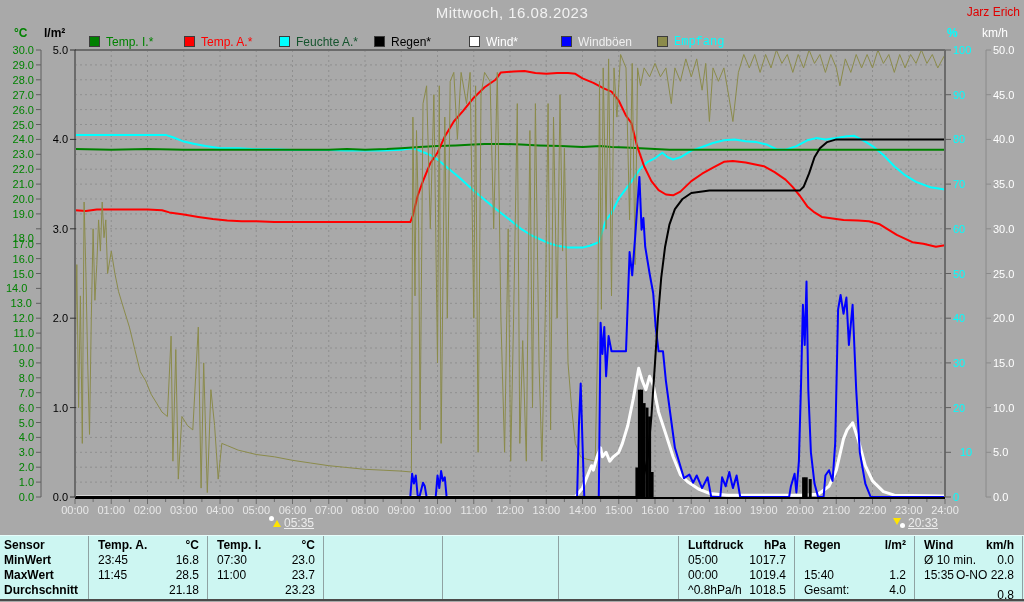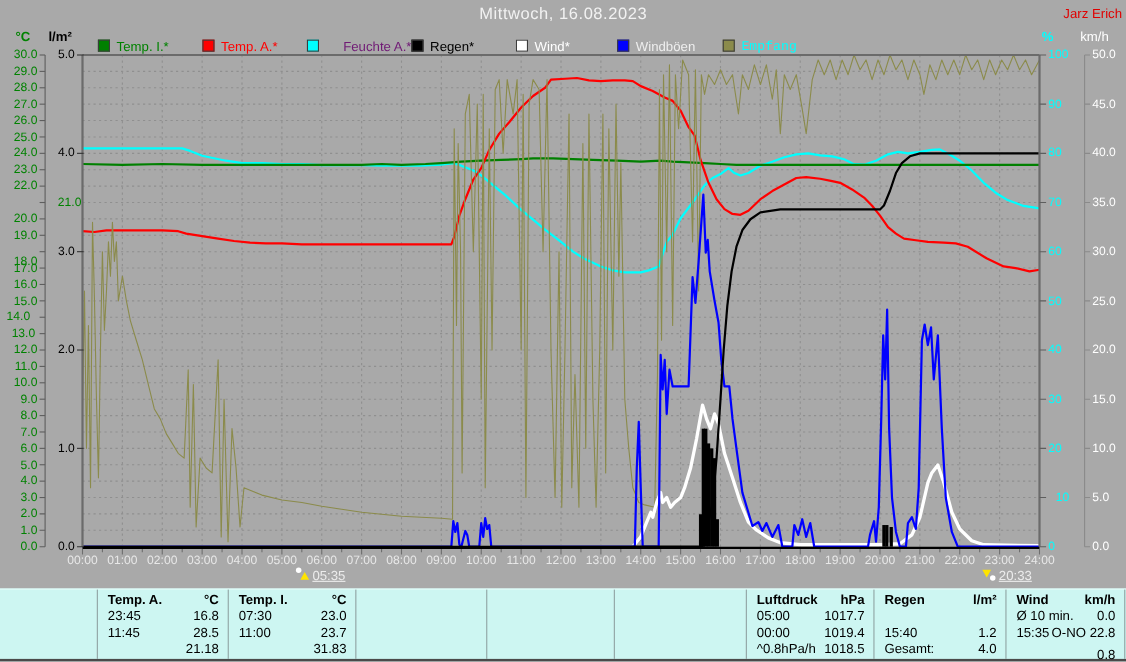--- a/index.html
+++ b/index.html
@@ -43,21 +43,21 @@
     <div class="legend-item" style="left: 89px;">
       <span class="legend-swatch" style="background: rgb(0, 128, 0);"></span>
       <span style="color: rgb(0, 130, 0);">Temp. I.*</span>
     </div>
     <div class="legend-item" style="left: 184px;">
       <span class="legend-swatch" style="background: rgb(255, 0, 0);"></span>
       <span style="color: rgb(255, 0, 0);">Temp. A.*</span>
     </div>
     <div class="legend-item" style="left: 279px;">
       <span class="legend-swatch" style="background: rgb(0, 255, 255);"></span>
-      <span style="color: #701a75; margin-left: 16px;">Feuchte A.*</span>
+      <span style="color: #14532d;">Feuchte A.*</span>
     </div>
     <div class="legend-item" style="left: 374px;">
       <span class="legend-swatch" style="background: rgb(0, 0, 0);"></span>
       <span style="color: rgb(0, 0, 0);">Regen*</span>
     </div>
     <div class="legend-item" style="left: 469px;">
       <span class="legend-swatch" style="background: rgb(255, 255, 255);"></span>
       <span style="color: rgb(255, 255, 255);">Wind*</span>
     </div>
     <div class="legend-item" style="left: 561px;">
@@ -278,21 +278,21 @@
     <div class="abs axis-label" style="left: 6px; top: 328.1px; width: 28px; text-align: right; color: rgb(0, 130, 0);">11.0</div>
     <div class="abs axis-label" style="left: 6px; top: 313.2px; width: 28px; text-align: right; color: rgb(0, 130, 0);">12.0</div>
     <div class="abs axis-label" style="left: 4px; top: 298.3px; width: 28px; text-align: right; color: rgb(0, 130, 0);">13.0</div>
     <div class="abs axis-label" style="left: 6px; top: 283.4px; width: 28px; text-align: left; color: rgb(0, 130, 0);">14.0</div>
     <div class="abs axis-label" style="left: 6px; top: 268.5px; width: 28px; text-align: right; color: rgb(0, 130, 0);">15.0</div>
     <div class="abs axis-label" style="left: 6px; top: 253.6px; width: 28px; text-align: right; color: rgb(0, 130, 0);">16.0</div>
     <div class="abs axis-label" style="left: 6px; top: 238.7px; width: 28px; text-align: right; color: rgb(0, 130, 0);">17.0</div>
     <div class="abs axis-label" style="left: 6px; top: 233px; width: 28px; text-align: right; color: rgb(0, 130, 0);">18.0</div>
     <div class="abs axis-label" style="left: 6px; top: 208.9px; width: 28px; text-align: right; color: rgb(0, 130, 0);">19.0</div>
     <div class="abs axis-label" style="left: 6px; top: 194px; width: 28px; text-align: right; color: rgb(0, 130, 0);">20.0</div>
-    <div class="abs axis-label" style="left: 6px; top: 179.1px; width: 28px; text-align: right; color: rgb(0, 130, 0); margin-left: 40px;">21.0</div>
+    <div class="abs axis-label" style="left: 6px; top: 179.1px; width: 28px; text-align: right; color: rgb(0, 130, 0);">21.0</div>
     <div class="abs axis-label" style="left: 6px; top: 164.2px; width: 28px; text-align: right; color: rgb(0, 130, 0);">22.0</div>
     <div class="abs axis-label" style="left: 6px; top: 149.3px; width: 28px; text-align: right; color: rgb(0, 130, 0);">23.0</div>
     <div class="abs axis-label" style="left: 6px; top: 134.4px; width: 28px; text-align: right; color: rgb(0, 130, 0);">24.0</div>
     <div class="abs axis-label" style="left: 6px; top: 119.5px; width: 28px; text-align: right; color: rgb(0, 130, 0);">25.0</div>
     <div class="abs axis-label" style="left: 6px; top: 104.6px; width: 28px; text-align: right; color: rgb(0, 130, 0);">26.0</div>
     <div class="abs axis-label" style="left: 6px; top: 89.7px; width: 28px; text-align: right; color: rgb(0, 130, 0);">27.0</div>
     <div class="abs axis-label" style="left: 6px; top: 74.8px; width: 28px; text-align: right; color: rgb(0, 130, 0);">28.0</div>
     <div class="abs axis-label" style="left: 6px; top: 59.9px; width: 28px; text-align: right; color: rgb(0, 130, 0);">29.0</div>
     <div class="abs axis-label" style="left: 6px; top: 45px; width: 28px; text-align: right; color: rgb(0, 130, 0);">30.0</div>
     <div class="abs axis-label" style="left: 44px; top: 492px; width: 24px; text-align: right; color: rgb(0, 0, 0);">0.0</div>
@@ -364,20 +364,34 @@
 <div class="abs" id="table">
     <div class="tdiv" style="left: 88px;"></div>
     <div class="tdiv" style="left: 207px;"></div>
     <div class="tdiv" style="left: 323px;"></div>
     <div class="tdiv" style="left: 442px;"></div>
     <div class="tdiv" style="left: 558px;"></div>
     <div class="tdiv" style="left: 678px;"></div>
     <div class="tdiv" style="left: 794px;"></div>
     <div class="tdiv" style="left: 914px;"></div>
     <div class="tdiv" style="left: 1022px;"></div>
+    <div class="tcol" style="left: 0px; width: 88px;">
+      <div class="trow bold" style="top: 2px;">
+        <span>Sensor</span>
+      </div>
+      <div class="trow bold" style="top: 17px;">
+        <span>MinWert</span>
+      </div>
+      <div class="trow bold" style="top: 32px;">
+        <span>MaxWert</span>
+      </div>
+      <div class="trow bold" style="top: 47px;">
+        <span>Durchschnitt</span>
+      </div>
+    </div>
     <div class="tcol" style="left: 88px; width: 119px;">
       <div class="trow bold" style="top: 2px; left: 10px; right: 8px;">
         <span>Temp. A.</span>
         <span>°C</span>
       </div>
       <div class="trow" style="top: 17px; left: 10px; right: 8px;">
         <span>23:45</span>
         <span>16.8</span>
       </div>
       <div class="trow" style="top: 32px; left: 10px; right: 8px;">
@@ -397,21 +411,21 @@
       <div class="trow" style="top: 17px; left: 10px; right: 8px;">
         <span>07:30</span>
         <span>23.0</span>
       </div>
       <div class="trow" style="top: 32px; left: 10px; right: 8px;">
         <span>11:00</span>
         <span>23.7</span>
       </div>
       <div class="trow" style="top: 47px; left: 10px; right: 8px;">
         <span></span>
-        <span>31.83</span>
+        <span>23.23</span>
       </div>
     </div>
     <div class="tcol" style="left: 323px; width: 119px;">
       <div class="trow bold" style="top: 2px; left: 10px; right: 8px;">
         <span></span>
         <span></span>
       </div>
       <div class="trow" style="top: 17px; left: 10px; right: 8px;">
         <span></span>
         <span></span>

